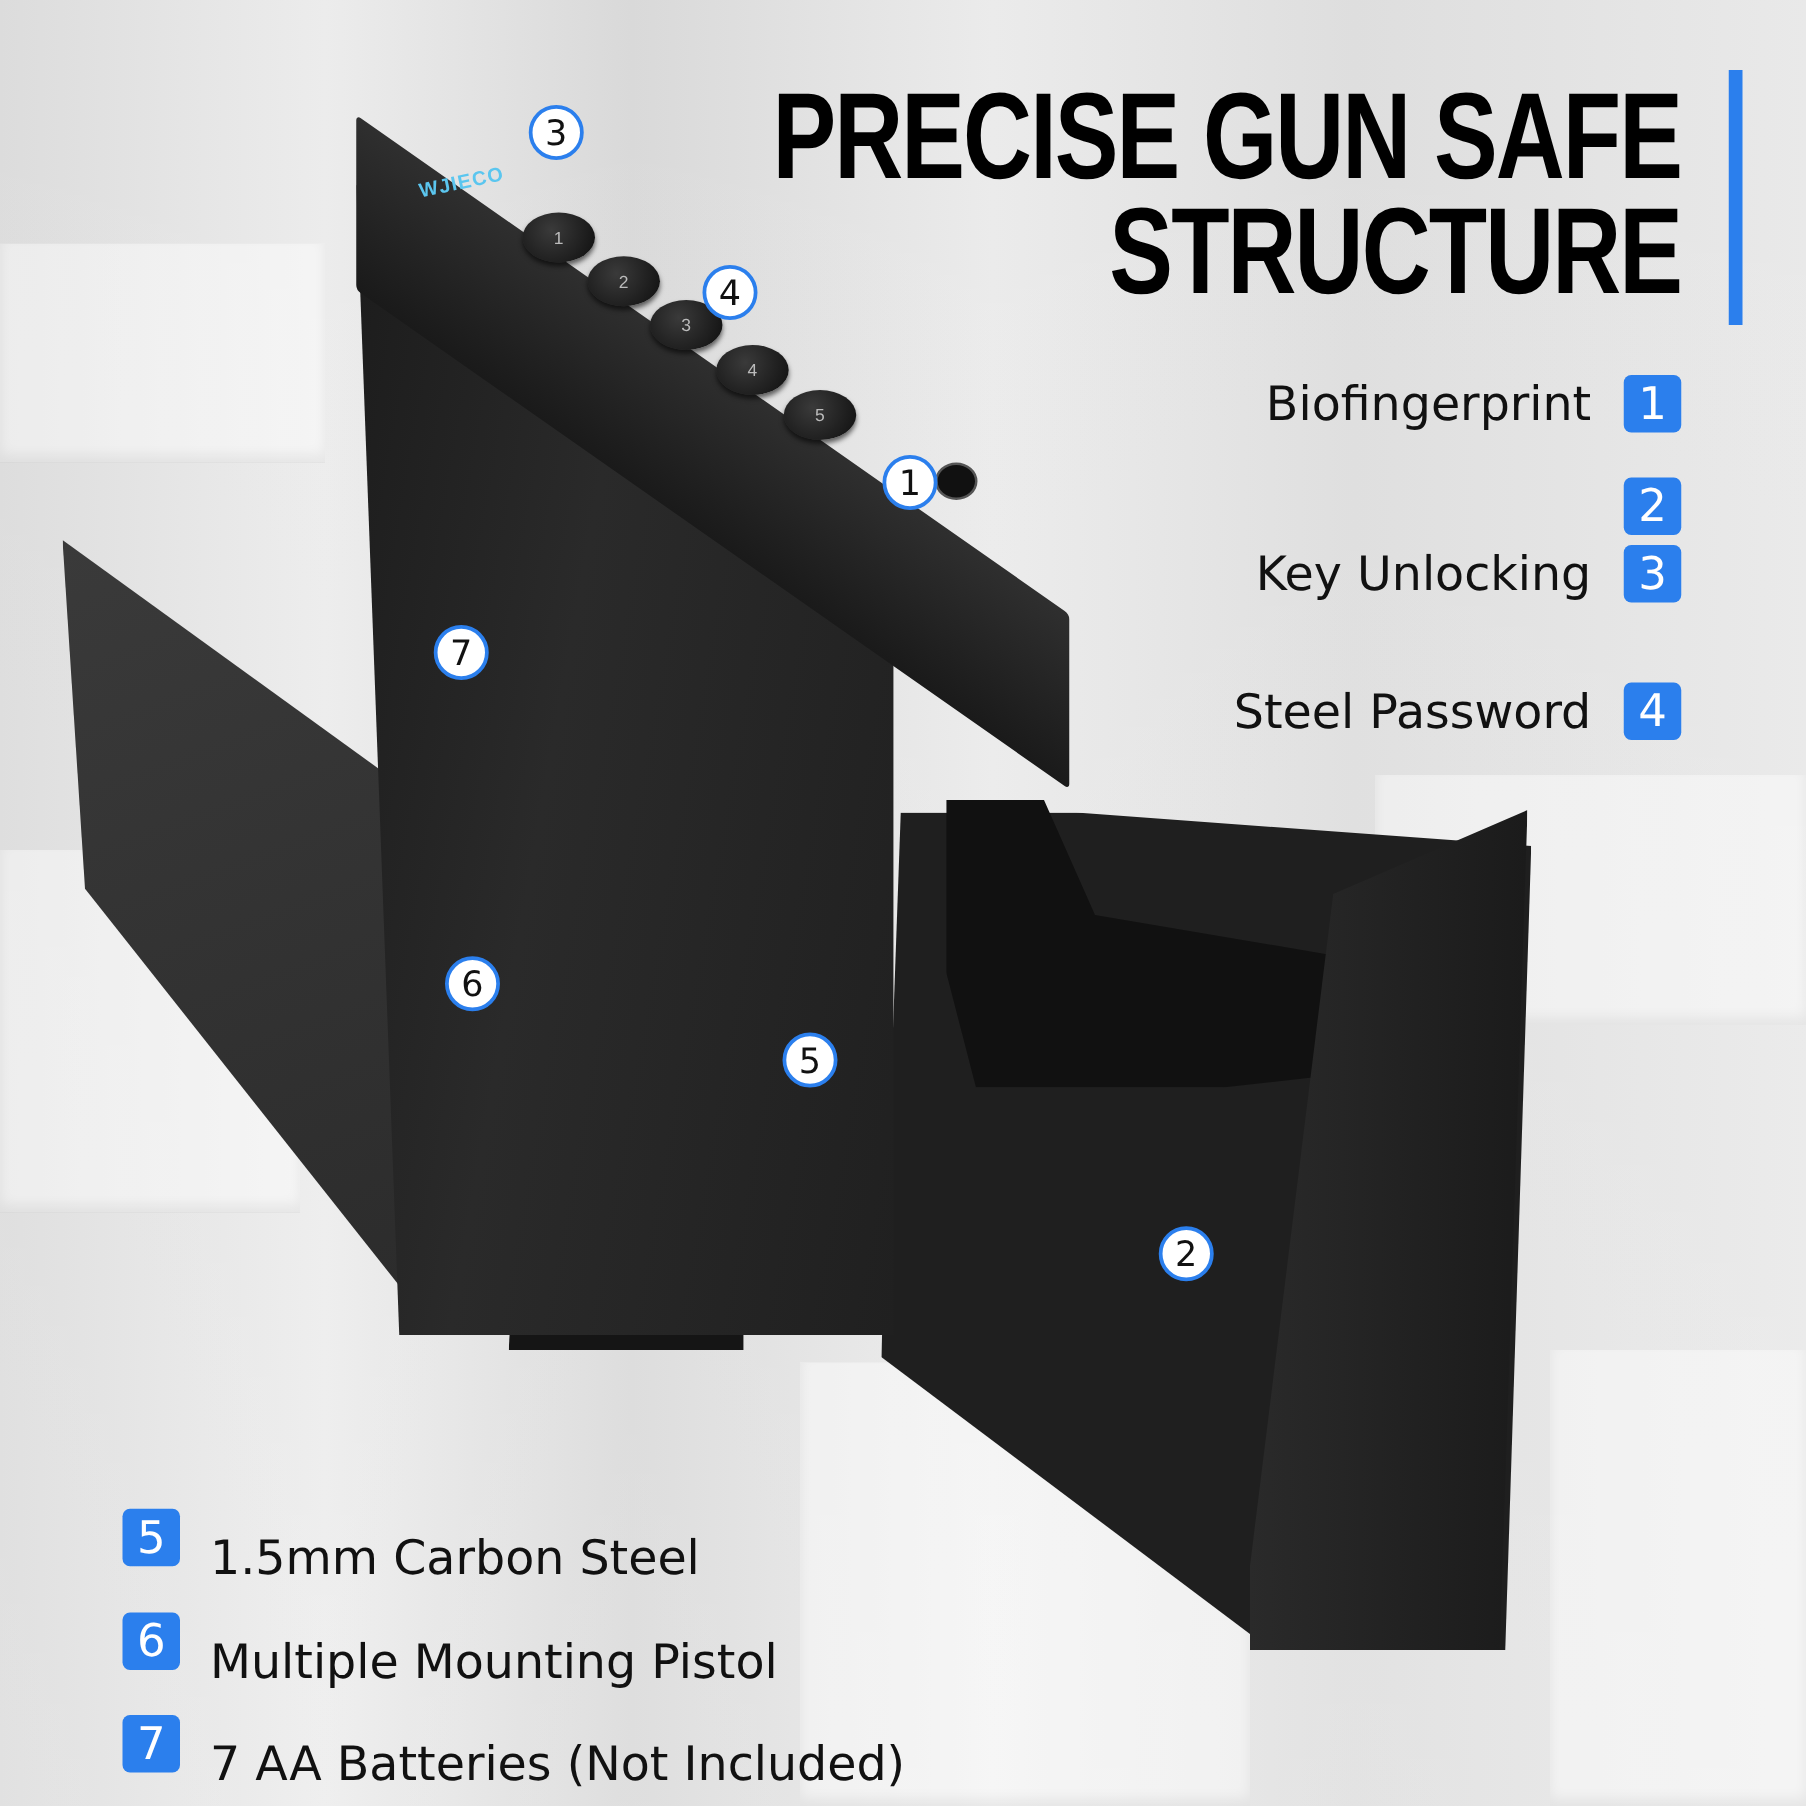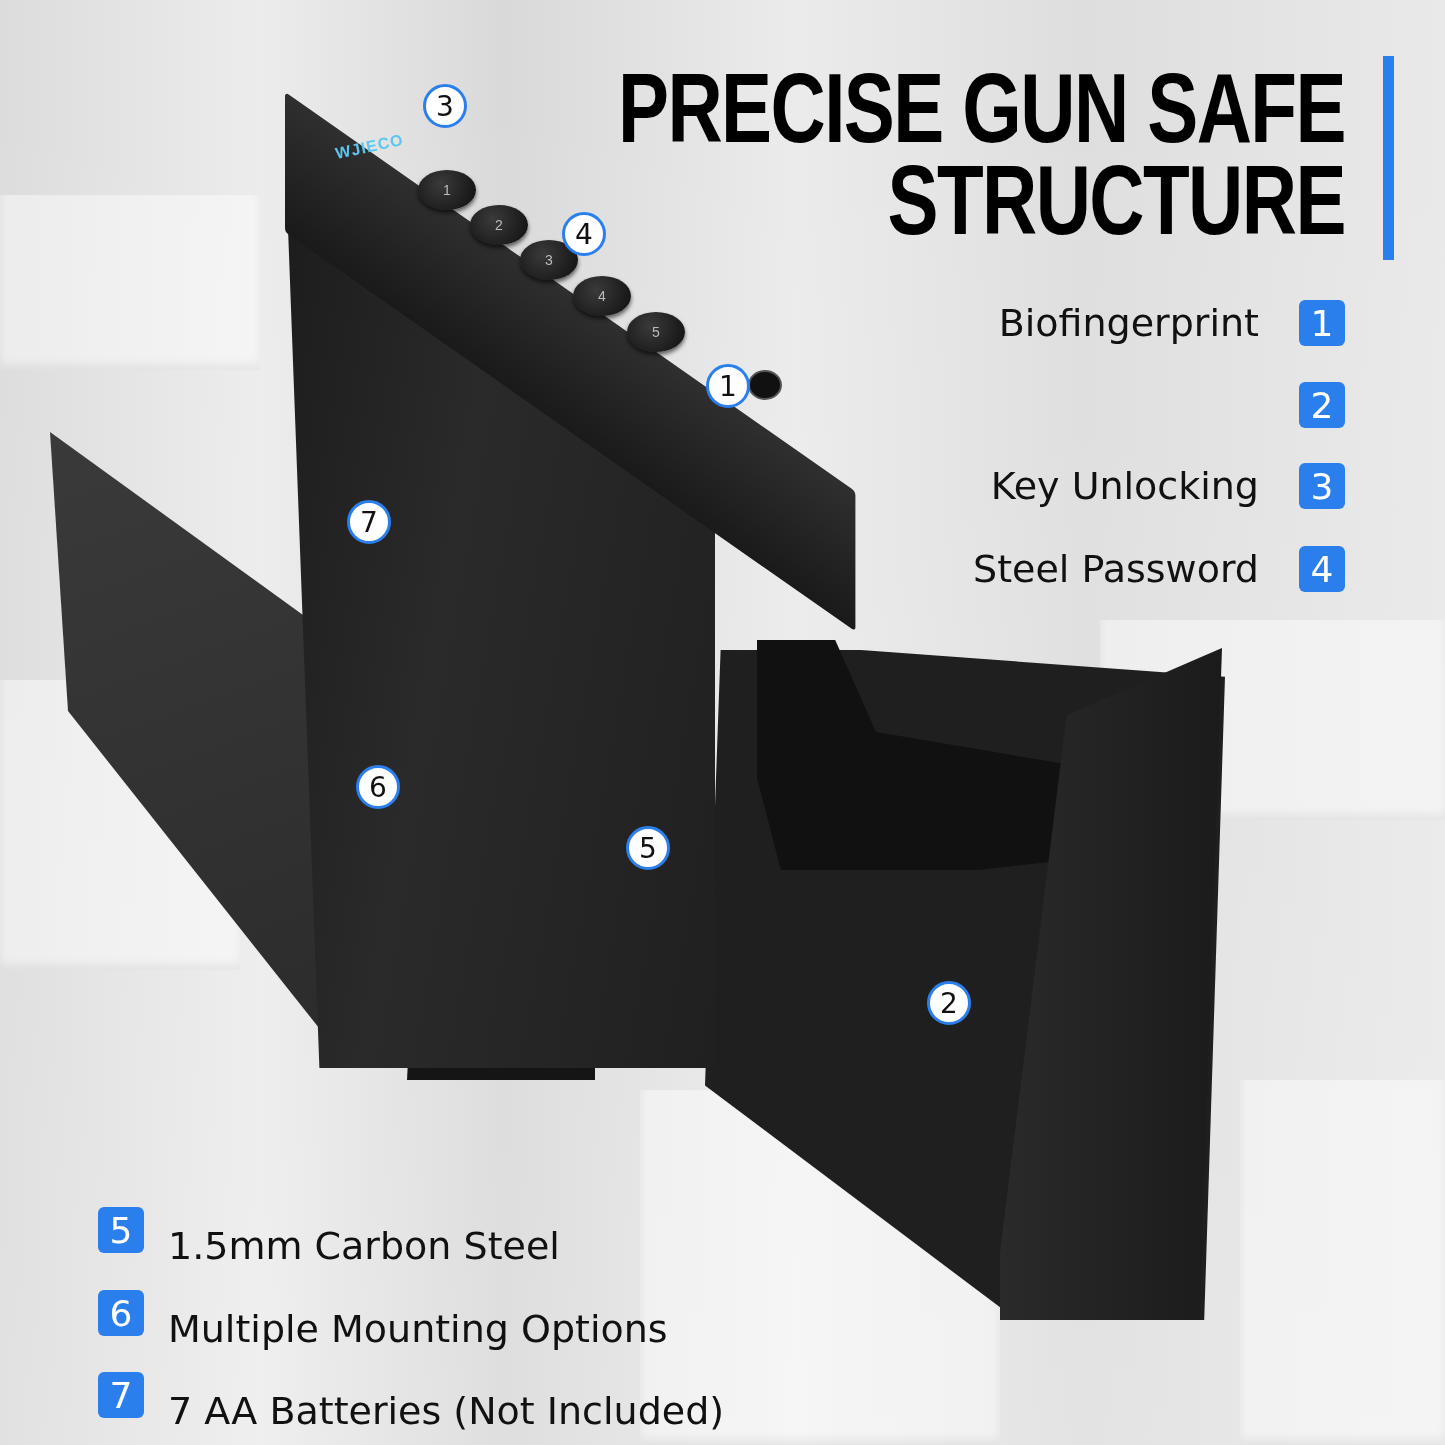--- a/index.html
+++ b/index.html
@@ -19,21 +19,21 @@
   
   .title {
     position:absolute; right:100px; top:62px; text-align:right;
     font-family:"Liberation Sans", sans-serif; font-weight:bold;
     font-size:98px; line-height:92px; color:#000; letter-spacing:-2px;
     transform:scaleX(0.78); transform-origin:right top;
   }
   .title-bar { position:absolute; left:1383px; top:56px; width:11px; height:204px; background:#2b7fed; }
 
   
-  .feat-right { position:absolute; right:100px; display:flex; align-items:center; gap:40px; }
+  .feat-right { position:absolute; right:100px; display:flex; align-items:center; gap:26px; }
   .feat-right .label { font-size:38px; color:#111; font-family:"DejaVu Sans", sans-serif; }
   .badge {
     width:46px; height:46px; border-radius:6px; background:#2b7fed; color:#fff;
     display:flex; align-items:center; justify-content:center;
     font-size:36px; font-family:"DejaVu Sans", sans-serif;
   }
   .feat-left { position:absolute; left:98px; display:flex; align-items:center; gap:24px; }
   .feat-left .label { font-size:38px; color:#111; font-family:"DejaVu Sans", sans-serif;margin-top:32px; }
 
   
@@ -153,33 +153,33 @@
 </div>
 <div class="title-bar"></div>
 
 <div class="feat-right" style="top:300px">
   <span class="label">Biofingerprint</span>
   <span class="badge">1</span>
 </div>
 <div class="feat-right" style="top:382px">
   <span class="badge">2</span>
 </div>
-<div class="feat-right" style="top:463px">
+<div class="feat-right" style="top:436px">
   <span class="label">Key Unlocking</span>
   <span class="badge">3</span>
 </div>
 <div class="feat-right" style="top:546px">
   <span class="label">Steel Password</span>
   <span class="badge">4</span>
 </div>
 
 <div class="feat-left" style="top:1192px">
   <span class="badge">5</span>
   <span class="label">1.5mm Carbon Steel</span>
 </div>
 <div class="feat-left" style="top:1275px">
   <span class="badge">6</span>
-  <span class="label">Multiple Mounting Options</span>
+  <span class="label">Multiple Mounting Pistol</span>
 </div>
 <div class="feat-left" style="top:1357px">
   <span class="badge">7</span>
   <span class="label">7 AA Batteries (Not Included)</span>
 </div>
 
 </body></html>

